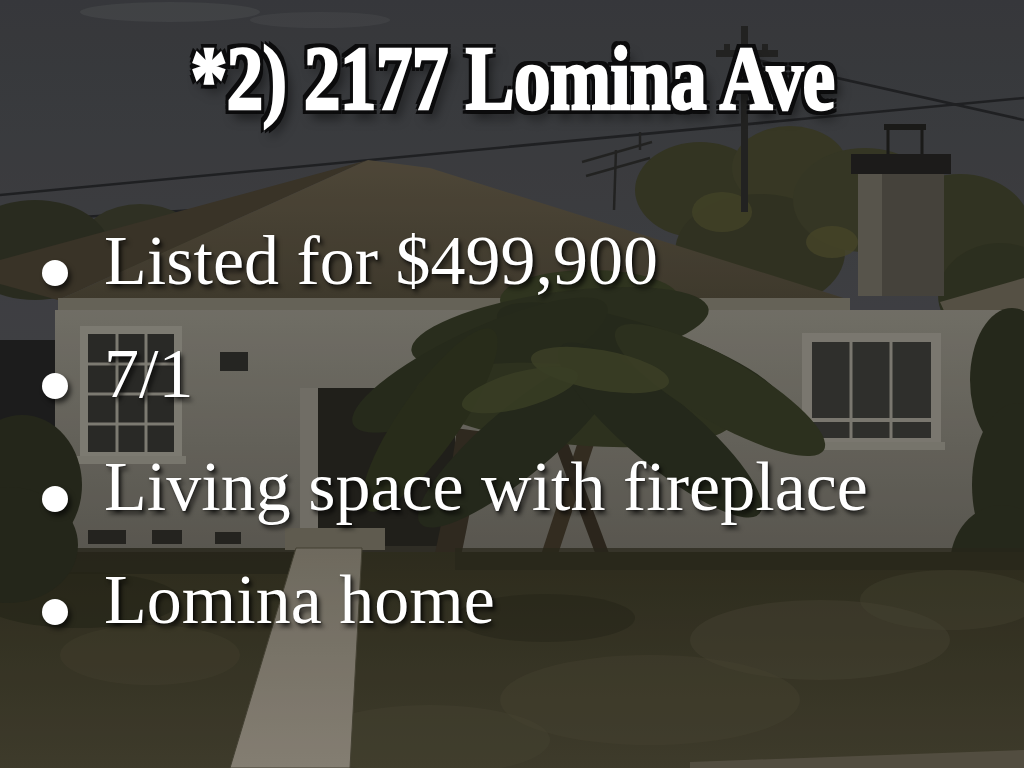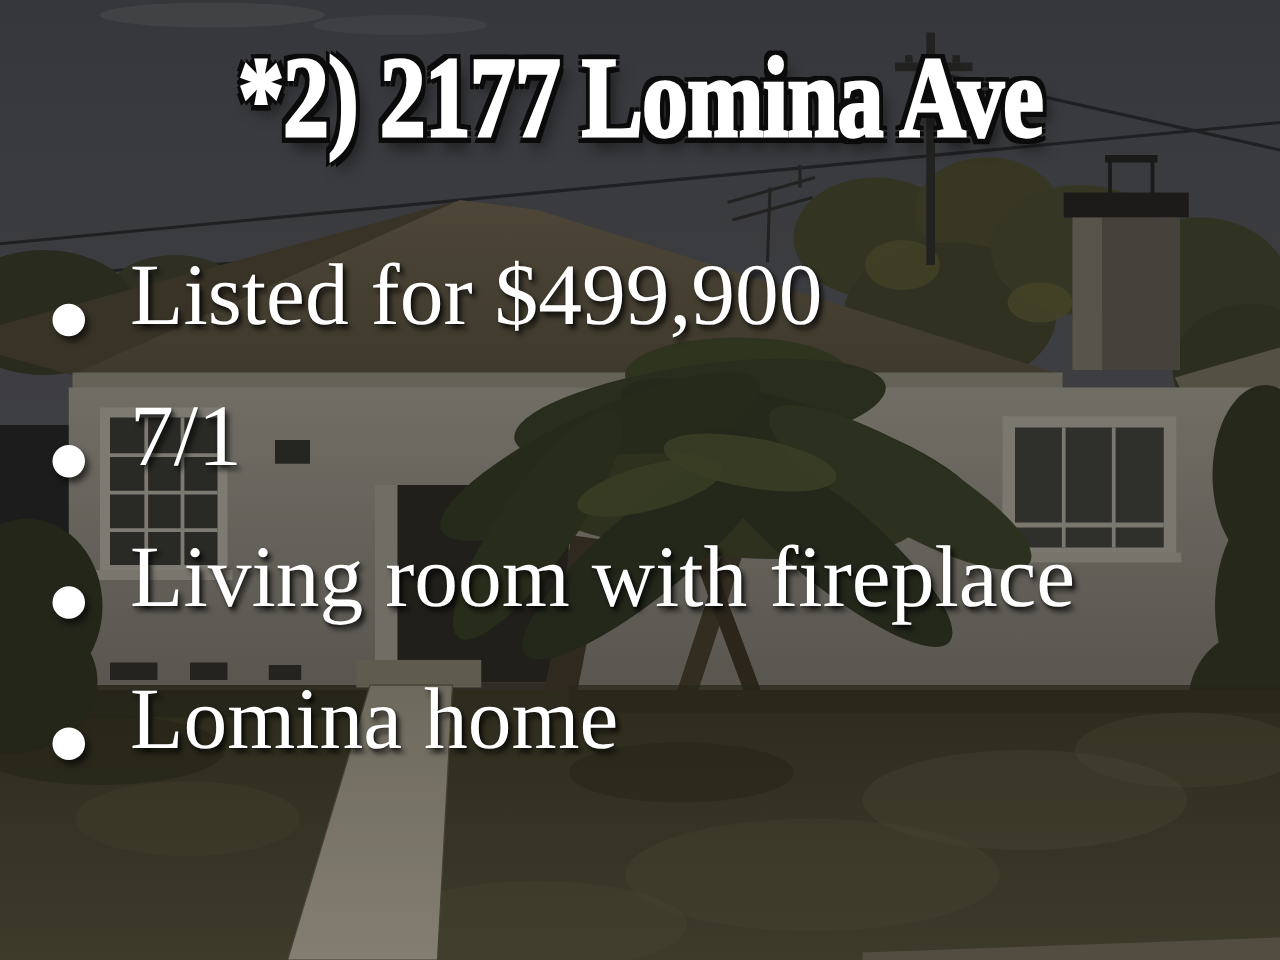--- a/index.html
+++ b/index.html
@@ -34,22 +34,22 @@
       0 -5px 0 #0b0b0c, 0 5px 0 #0b0b0c,
       -5px 0 0 #0b0b0c, 5px 0 0 #0b0b0c,
       7px 9px 12px rgba(0,0,0,0.55);
   }
   .bullets{
     position:absolute;left:42px;top:198px;margin:0;padding:0;
     list-style:none;
     z-index:3;
   }
   .bullet{
-    display:flex;align-items:center;
-    height:78px;margin-bottom:35px;
+    display:flex;align-items:flex-start;
+    height:78px;margin-bottom:35px;margin-top:24px;
   }
   .dot{
     flex:0 0 auto;
     width:26px;height:26px;border-radius:50%;
     background:#ffffff;
     margin-top:38px;margin-right:36px;
     box-shadow:3px 4px 5px rgba(0,0,0,0.6);
   }
   .btext{
     font-size:70px;line-height:78px;font-weight:400;
@@ -242,21 +242,21 @@
     <li class="bullet">
       <span class="dot"></span>
       <span class="btext">Listed for $499,900</span>
     </li>
     <li class="bullet">
       <span class="dot"></span>
       <span class="btext">7/1</span>
     </li>
     <li class="bullet">
       <span class="dot"></span>
-      <span class="btext">Living room with fireplace</span>
+      <span class="btext">Living space with fireplace</span>
     </li>
     <li class="bullet">
       <span class="dot"></span>
       <span class="btext">Lomina home</span>
     </li>
   </ul>
 
 </div>
 
 </body></html>

